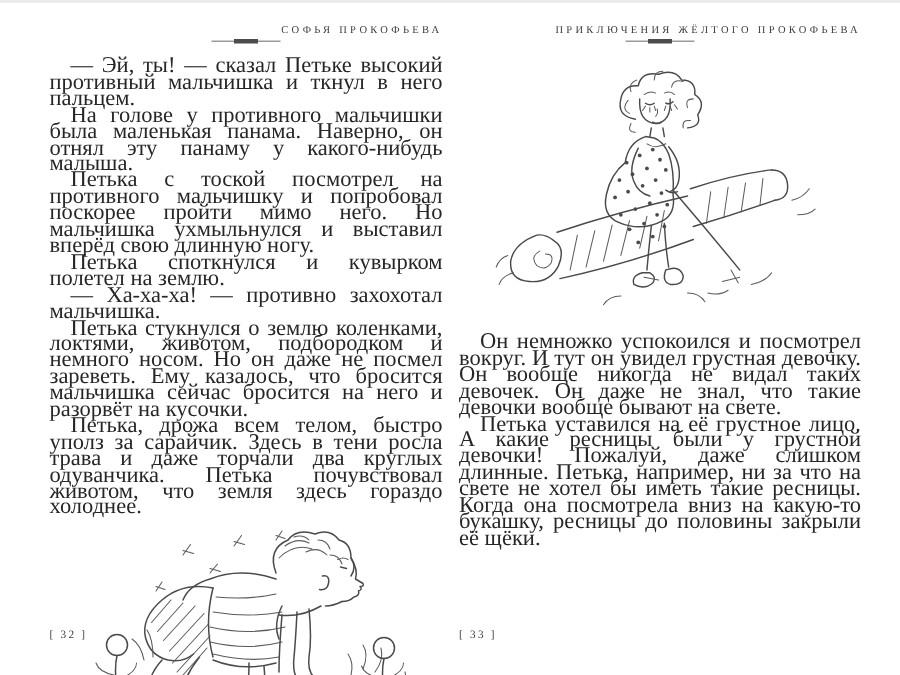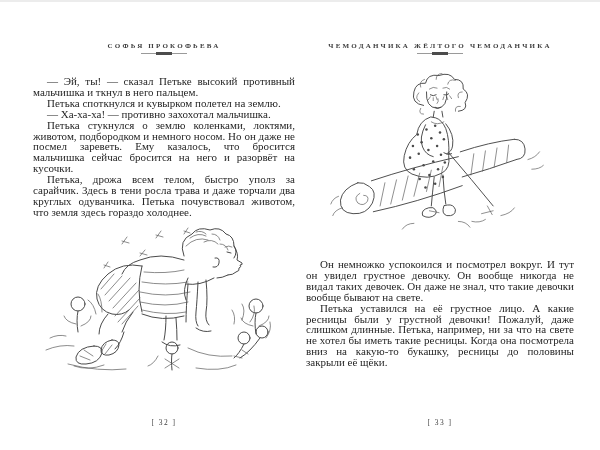--- a/index.html
+++ b/index.html
@@ -2,50 +2,52 @@
 <html lang="ru"><head>
 <meta charset="utf-8">
 <style>
   html,body{margin:0;padding:0;background:#fff;}
   .spread{position:relative;width:600px;height:450px;background:#ffffff;overflow:hidden;
           border-top:2px solid #ececec;border-bottom:1px solid #f3f3f3;
           font-family:"Liberation Serif", serif;}
   .page{position:absolute;top:0;height:450px;}
   .page-left{left:33px;width:262px;}
   .page-right{left:306px;width:268px;}
-  .running-header{margin-top:40px;text-align:center;font-weight:bold;font-size:7px;
+  .running-header{margin-top:14px;text-align:right;font-weight:normal;font-size:7px;
                   letter-spacing:2.2px;color:#3d3d3d;white-space:nowrap;}
   .header-rule{position:relative;width:46px;height:1px;background:#9a9a9a;margin:3px auto 0;}
   .header-rule .rule-center{position:absolute;left:50%;top:-1px;transform:translateX(-50%);
                   width:16px;height:3px;background:#4c4c4c;}
-  .body-text{margin-top:22px;font-size:11px;line-height:10.9px;text-align:justify;
+  .body-text{margin-top:11px;font-size:15px;line-height:10.9px;text-align:justify;
              color:#262626;hyphens:auto;-webkit-hyphens:auto;}
   .body-text p{margin:0;text-indent:14px;}
   .figure{text-align:center;}
   .figure-left{margin-top:4px;}
   .figure-right{margin-top:7px;}
-  .page-number{position:absolute;bottom:25px;left:0;right:0;text-align:center;
+  .page-number{position:absolute;bottom:25px;left:0;right:0;
                font-size:7.5px;letter-spacing:1.5px;color:#3d3d3d;}
   svg .ink path, svg .ink circle{stroke:#4a4a4a;fill:none;stroke-width:1;
                stroke-linecap:round;stroke-linejoin:round;}
   svg .ink .thin{stroke-width:0.7;stroke:#5a5a5a;}
   svg .dots circle{fill:#4a4a4a;stroke:none;}
 </style>
 </head>
 <body>
 
 <div class="spread">
 
   <div class="page page-left">
     <div class="running-header">СОФЬЯ ПРОКОФЬЕВА</div>
     <div class="header-rule">
       <span class="rule-center"></span>
     </div>
     <div class="body-text">
       <p>— Эй, ты! — сказал Петьке высокий противный мальчишка и ткнул в него пальцем.</p>
+      <p>На голове у противного мальчишки была маленькая панама. Наверно, он отнял эту панаму у какого-нибудь малыша.</p>
+      <p>Петька с тоской посмотрел на противного мальчишку и попробовал поскорее пройти мимо него. Но мальчишка ухмыльнулся и выставил вперёд свою длинную ногу.</p>
       <p>Петька споткнулся и кувырком полетел на землю.</p>
       <p>— Ха-ха-ха! — противно захохотал мальчишка.</p>
       <p>Петька стукнулся о землю коленками, локтями, животом, подбородком и немного носом. Но он даже не посмел зареветь. Ему казалось, что бросится мальчишка сейчас бросится на него и разорвёт на кусочки.</p>
       <p>Петька, дрожа всем телом, быстро уполз за сарайчик. Здесь в тени росла трава и даже торчали два круглых одуванчика. Петька почувствовал животом, что земля здесь гораздо холоднее.</p>
     </div>
 
     <div class="figure figure-left">
       <svg width="252" height="158" viewBox="0 0 252 158">
         <g class="ink">
 
@@ -136,21 +138,21 @@
           <path d="M222,116 q-10,14 -20,20"></path>
           <path class="thin" d="M196,134 l8,2 M204,128 l6,4"></path>
         </g>
       </svg>
     </div>
 
     <div class="page-number">[ 32 ]</div>
   </div>
 
   <div class="page page-right">
-    <div class="running-header">ЧЕМОДАНЧИКА ЖЁЛТОГО ЧЕМОДАНЧИКА</div>
+    <div class="running-header">ПРИКЛЮЧЕНИЯ ЖЁЛТОГО ПРОКОФЬЕВА</div>
     <div class="header-rule">
       <span class="rule-center"></span>
     </div>
 
     <div class="figure figure-right">
       <svg width="230" height="172" viewBox="0 0 230 178">
         <g class="ink">
 
           <path d="M136,94 q30,-10 56,-13"></path>
           <path d="M192,81 q10,0 11,10 q1,10 -9,11"></path>
@@ -218,20 +220,20 @@
             <circle cx="113" cy="112" r="1.3"></circle>
             <circle cx="120" cy="105" r="1.3"></circle>
           <circle cx="100" cy="131" r="1.3"></circle>
             <circle cx="110" cy="127" r="1.3"></circle>
             <circle cx="118" cy="120" r="1.3"></circle>
         </g>
       </svg>
     </div>
 
     <div class="body-text">
-      <p>Он немножко успокоился и посмотрел вокруг. И тут он увидел грустное девочку. Он вообще никогда не видал таких девочек. Он даже не знал, что такие девочки вообще бывают на свете.</p>
+      <p>Он немножко успокоился и посмотрел вокруг. И тут он увидел грустная девочку. Он вообще никогда не видал таких девочек. Он даже не знал, что такие девочки вообще бывают на свете.</p>
       <p>Петька уставился на её грустное лицо. А какие ресницы были у грустной девочки! Пожалуй, даже слишком длинные. Петька, например, ни за что на свете не хотел бы иметь такие ресницы. Когда она посмотрела вниз на какую-то букашку, ресницы до половины закрыли её щёки.</p>
     </div>
 
     <div class="page-number">[ 33 ]</div>
   </div>
 
 </div>
 
 </body></html>

